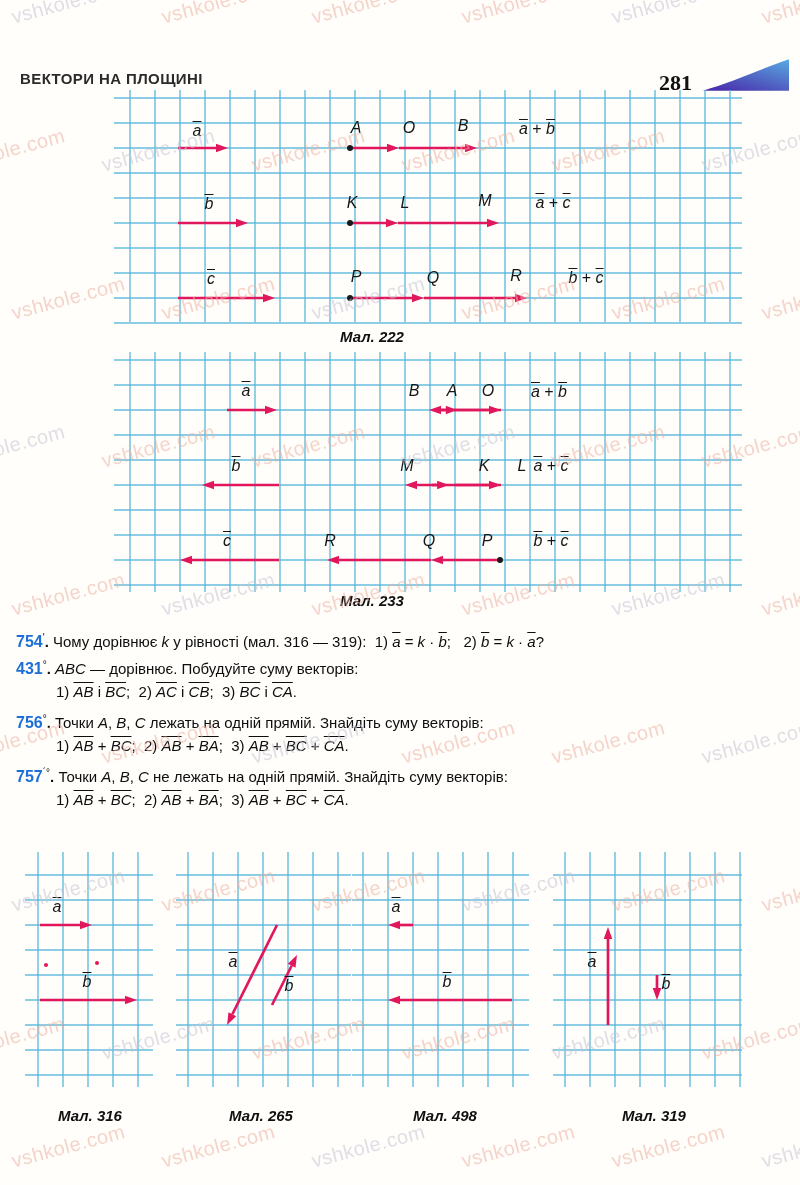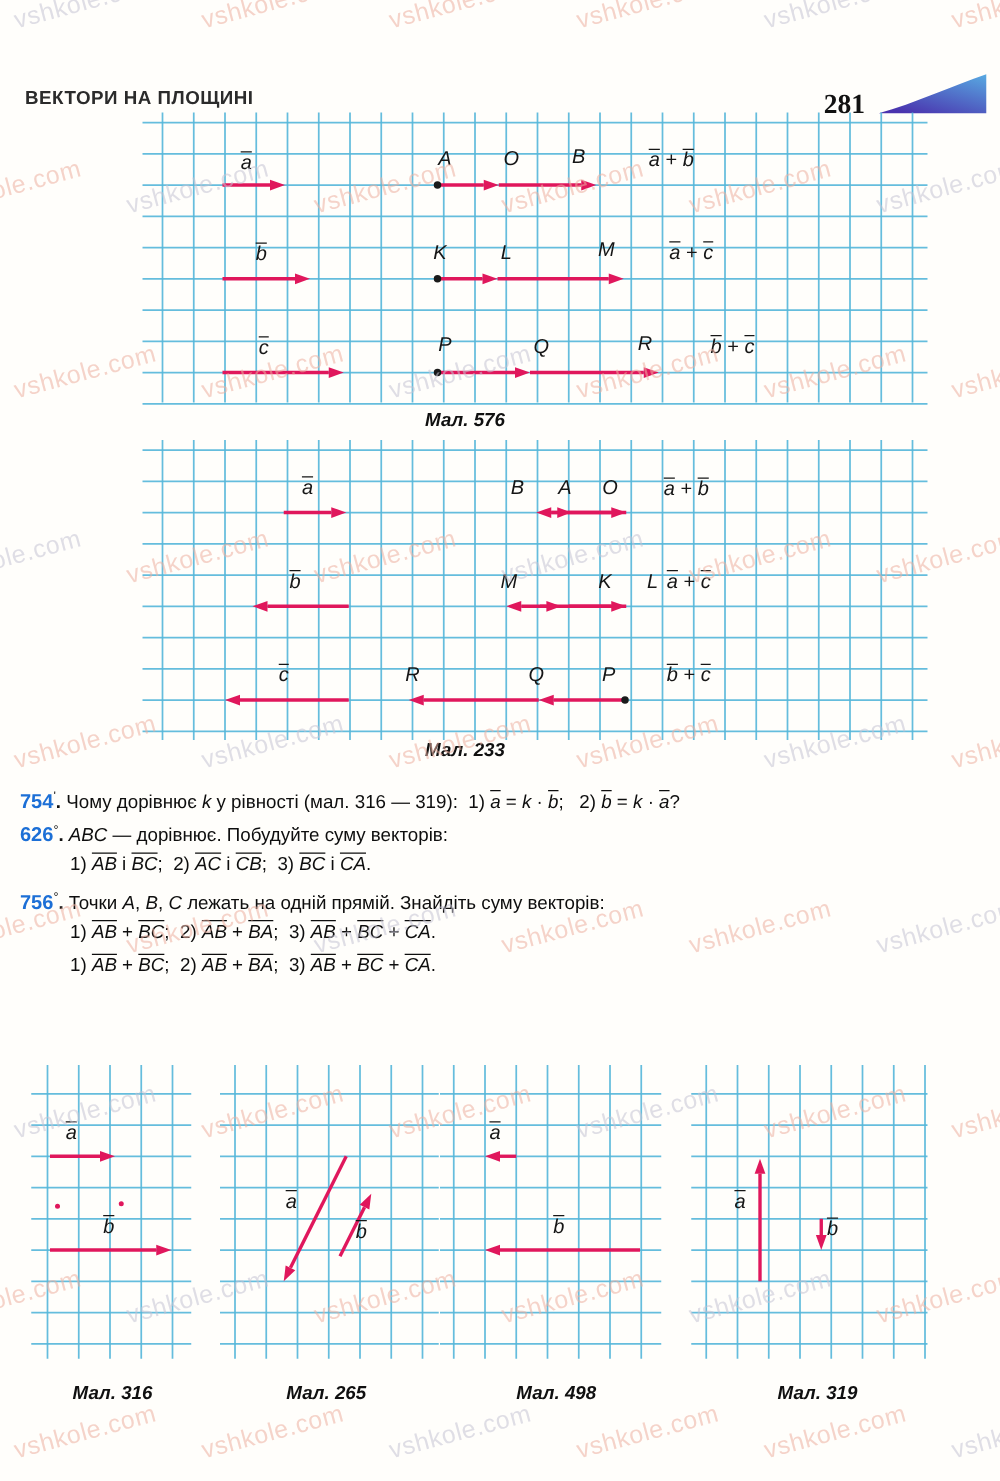--- a/index.html
+++ b/index.html
@@ -325,21 +325,21 @@
       <div class="flabel" style="left: 209px; top: 204px;"><span class="sg-v">b</span></div>
       <div class="flabel" style="left: 352px; top: 203px;"><span class="sg-i">K</span></div>
       <div class="flabel" style="left: 405px; top: 203px;"><span class="sg-i">L</span></div>
       <div class="flabel" style="left: 485px; top: 201px;"><span class="sg-i">M</span></div>
       <div class="flabel" style="left: 553px; top: 203px;"><span class="sg-v">a</span><span class="sg-p"> + </span><span class="sg-v">c</span></div>
       <div class="flabel" style="left: 211px; top: 279px;"><span class="sg-v">c</span></div>
       <div class="flabel" style="left: 356px; top: 277px;"><span class="sg-i">P</span></div>
       <div class="flabel" style="left: 433px; top: 278px;"><span class="sg-i">Q</span></div>
       <div class="flabel" style="left: 516px; top: 276px;"><span class="sg-i">R</span></div>
       <div class="flabel" style="left: 586px; top: 278px;"><span class="sg-v">b</span><span class="sg-p"> + </span><span class="sg-v">c</span></div>
-      <div class="flabel caption" style="left: 372px; top: 336px;"><span class="sg-p">Мал. 576</span></div>
+      <div class="flabel caption" style="left: 372px; top: 336px;"><span class="sg-p">Мал. 222</span></div>
       <div class="flabel" style="left: 246px; top: 391px;"><span class="sg-v">a</span></div>
       <div class="flabel" style="left: 414px; top: 391px;"><span class="sg-i">B</span></div>
       <div class="flabel" style="left: 452px; top: 391px;"><span class="sg-i">A</span></div>
       <div class="flabel" style="left: 488px; top: 391px;"><span class="sg-i">O</span></div>
       <div class="flabel" style="left: 549px; top: 392px;"><span class="sg-v">a</span><span class="sg-p"> + </span><span class="sg-v">b</span></div>
       <div class="flabel" style="left: 236px; top: 466px;"><span class="sg-v">b</span></div>
       <div class="flabel" style="left: 407px; top: 466px;"><span class="sg-i">M</span></div>
       <div class="flabel" style="left: 484px; top: 466px;"><span class="sg-i">K</span></div>
       <div class="flabel" style="left: 522px; top: 466px;"><span class="sg-i">L</span></div>
       <div class="flabel" style="left: 551px; top: 466px;"><span class="sg-v">a</span><span class="sg-p"> + </span><span class="sg-v">c</span></div>
@@ -358,24 +358,25 @@
       <div class="flabel" style="left: 396px; top: 907px;"><span class="sg-v">a</span></div>
       <div class="flabel" style="left: 447px; top: 982px;"><span class="sg-v">b</span></div>
       <div class="flabel caption" style="left: 445px; top: 1115px;"><span class="sg-p">Мал. 498</span></div>
       <div class="flabel" style="left: 592px; top: 962px;"><span class="sg-v">a</span></div>
       <div class="flabel" style="left: 666px; top: 984px;"><span class="sg-v">b</span></div>
       <div class="flabel caption" style="left: 654px; top: 1115px;"><span class="sg-p">Мал. 319</span></div>
     </div>
 
   <div id="problems">
       <div class="pline"><span class="sg-num">754</span><sup class="sg-mark">'</sup><span class="sg-dot">.</span><span class="sg-p"> Чому дорівнює </span><span class="sg-i">k</span><span class="sg-p"> у рівності (мал. 316 — 319):  1) </span><span class="sg-v">a</span><span class="sg-p"> = </span><span class="sg-i">k</span><span class="sg-p"> · </span><span class="sg-v">b</span><span class="sg-p">;   2) </span><span class="sg-v">b</span><span class="sg-p"> = </span><span class="sg-i">k</span><span class="sg-p"> · </span><span class="sg-v">a</span><span class="sg-p">?</span></div>
-      <div class="pline"><span class="sg-num">626</span><sup class="sg-mark">°</sup><span class="sg-dot">.</span><span class="sg-p"> </span><span class="sg-i">ABC</span><span class="sg-p"> — дорівнює. Побудуйте суму векторів:</span></div>
+      <div class="pline"><span class="sg-num">431</span><sup class="sg-mark">°</sup><span class="sg-dot">.</span><span class="sg-p"> </span><span class="sg-i">ABC</span><span class="sg-p"> — дорівнює. Побудуйте суму векторів:</span></div>
       <div class="pline indent"><span class="sg-p">1) </span><span class="sg-v">AB</span><span class="sg-p"> і </span><span class="sg-v">BC</span><span class="sg-p">;  2) </span><span class="sg-v">AC</span><span class="sg-p"> і </span><span class="sg-v">CB</span><span class="sg-p">;  3) </span><span class="sg-v">BC</span><span class="sg-p"> і </span><span class="sg-v">CA</span><span class="sg-p">.</span></div>
       <div class="pline"><span class="sg-num">756</span><sup class="sg-mark">°</sup><span class="sg-dot">.</span><span class="sg-p"> Точки </span><span class="sg-i">A</span><span class="sg-p">, </span><span class="sg-i">B</span><span class="sg-p">, </span><span class="sg-i">C</span><span class="sg-p"> лежать на одній прямій. Знайдіть суму векторів:</span></div>
       <div class="pline indent"><span class="sg-p">1) </span><span class="sg-v">AB</span><span class="sg-p"> + </span><span class="sg-v">BC</span><span class="sg-p">;  2) </span><span class="sg-v">AB</span><span class="sg-p"> + </span><span class="sg-v">BA</span><span class="sg-p">;  3) </span><span class="sg-v">AB</span><span class="sg-p"> + </span><span class="sg-v">BC</span><span class="sg-p"> + </span><span class="sg-v">CA</span><span class="sg-p">.</span></div>
+      <div class="pline"><span class="sg-num">757</span><sup class="sg-mark">´°</sup><span class="sg-dot">.</span><span class="sg-p"> Точки </span><span class="sg-i">A</span><span class="sg-p">, </span><span class="sg-i">B</span><span class="sg-p">, </span><span class="sg-i">C</span><span class="sg-p"> не лежать на одній прямій. Знайдіть суму векторів:</span></div>
       <div class="pline indent"><span class="sg-p">1) </span><span class="sg-v">AB</span><span class="sg-p"> + </span><span class="sg-v">BC</span><span class="sg-p">;  2) </span><span class="sg-v">AB</span><span class="sg-p"> + </span><span class="sg-v">BA</span><span class="sg-p">;  3) </span><span class="sg-v">AB</span><span class="sg-p"> + </span><span class="sg-v">BC</span><span class="sg-p"> + </span><span class="sg-v">CA</span><span class="sg-p">.</span></div>
     </div>
 
   <div id="watermarks">
       <div class="wm" style="left: 12px; top: 6px; color: rgb(198, 196, 212);">vshkole.com</div>
       <div class="wm" style="left: 162px; top: 6px; color: rgb(237, 177, 162);">vshkole.com</div>
       <div class="wm" style="left: 312px; top: 6px; color: rgb(237, 177, 162);">vshkole.com</div>
       <div class="wm" style="left: 462px; top: 6px; color: rgb(237, 177, 162);">vshkole.com</div>
       <div class="wm" style="left: 612px; top: 6px; color: rgb(198, 196, 212);">vshkole.com</div>
       <div class="wm" style="left: 762px; top: 6px; color: rgb(237, 177, 162);">vshkole.com</div>

